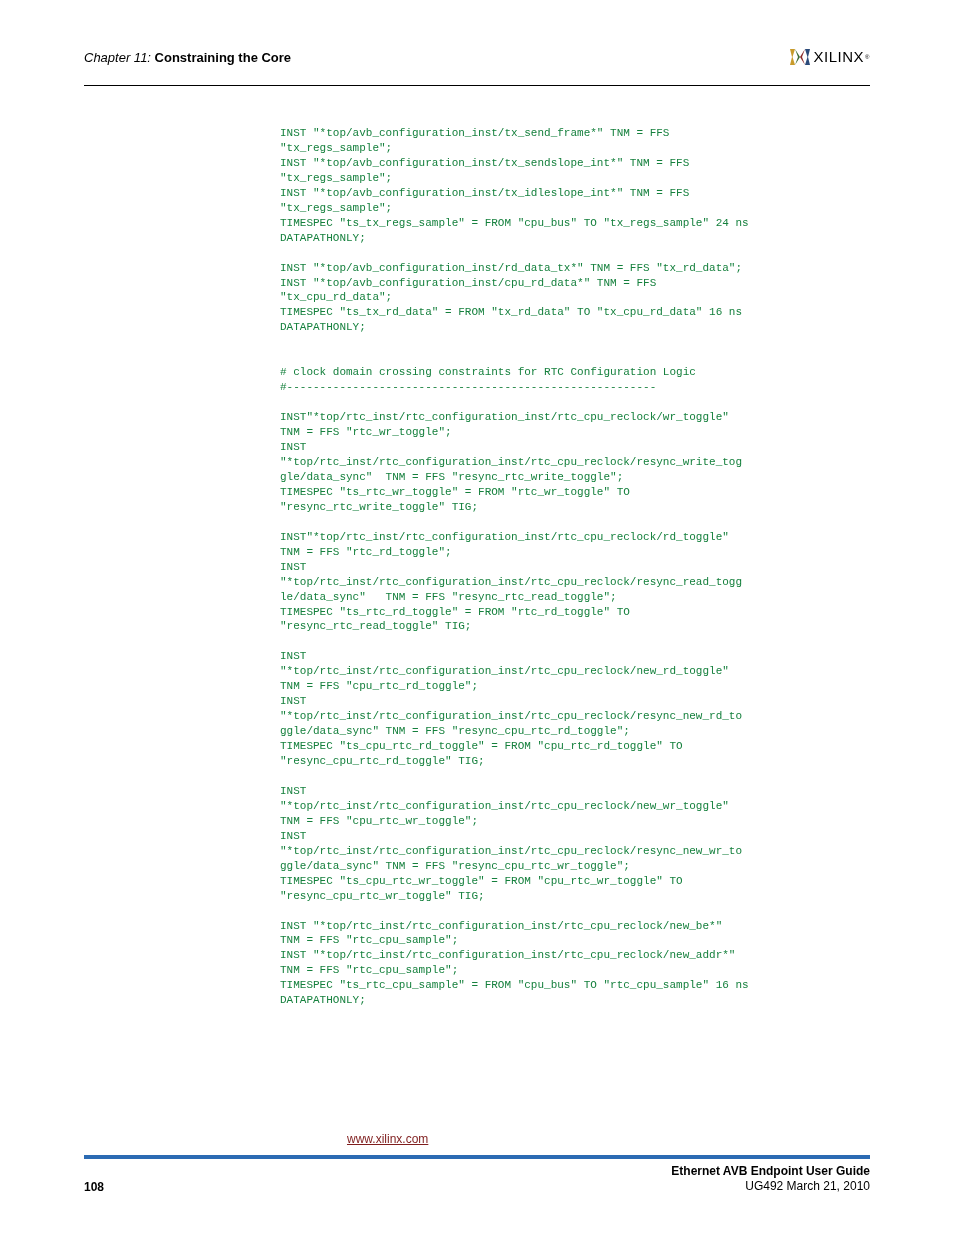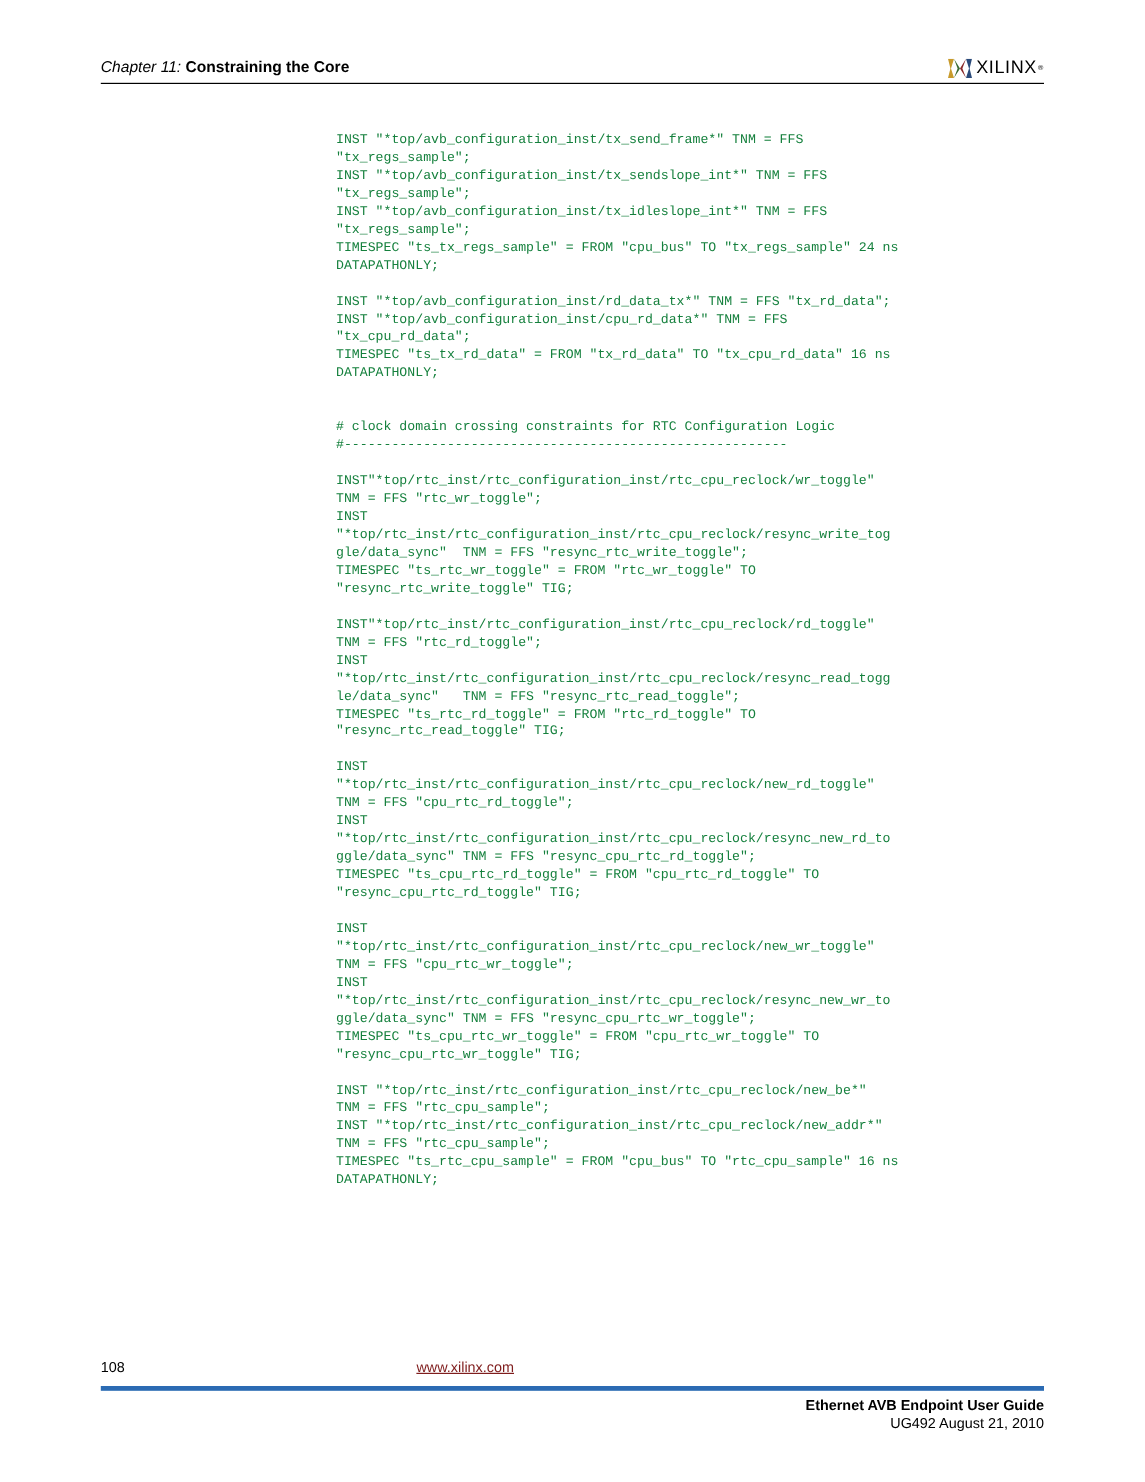--- a/index.html
+++ b/index.html
@@ -9,23 +9,23 @@
     width: 954px;
     height: 1235px;
     position: relative;
   }
   .page {
     padding: 48px 84px 0 84px;
   }
   .header-row {
     display: flex;
     justify-content: space-between;
-    align-items: flex-start;
+    align-items: flex-end;
     border-bottom: 1.5px solid #000;
-    padding-bottom: 4px;
+    padding-bottom: 20px;
     margin-bottom: 40px;
   }
   .chapter-title {
     font-size: 13px;
     font-style: italic;
     font-weight: normal;
     color: #000;
   }
   .chapter-title .bold {
     font-style: normal;
@@ -68,21 +68,21 @@
   .footer {
     position: absolute;
     left: 84px;
     right: 84px;
     bottom: 40px;
     display: flex;
     justify-content: space-between;
     align-items: flex-start;
     font-size: 12px;
   }
-  .footer-left { font-weight: normal; }
+  .footer-left { font-weight: bold; margin-top: 48px; }
   .footer-center a {
     color: #7f1d1d;
     text-decoration: underline;
   }
   .footer-right {
     text-align: right;
     line-height: 1.3;
   }
   .footer-right .title { font-weight: bold; margin-top: 32px; }
 </style>
@@ -172,15 +172,15 @@
 
 <div class="footer-divider"></div>
 
 <div class="footer">
   <div class="footer-left">108</div>
   <div class="footer-center">
     <a href="#">www.xilinx.com</a>
   </div>
   <div class="footer-right">
     <div class="title">Ethernet AVB Endpoint User Guide</div>
-    <div>UG492 August 21, 2010</div>
+    <div>UG492 March 21, 2010</div>
   </div>
 </div>
 
 </body></html>

